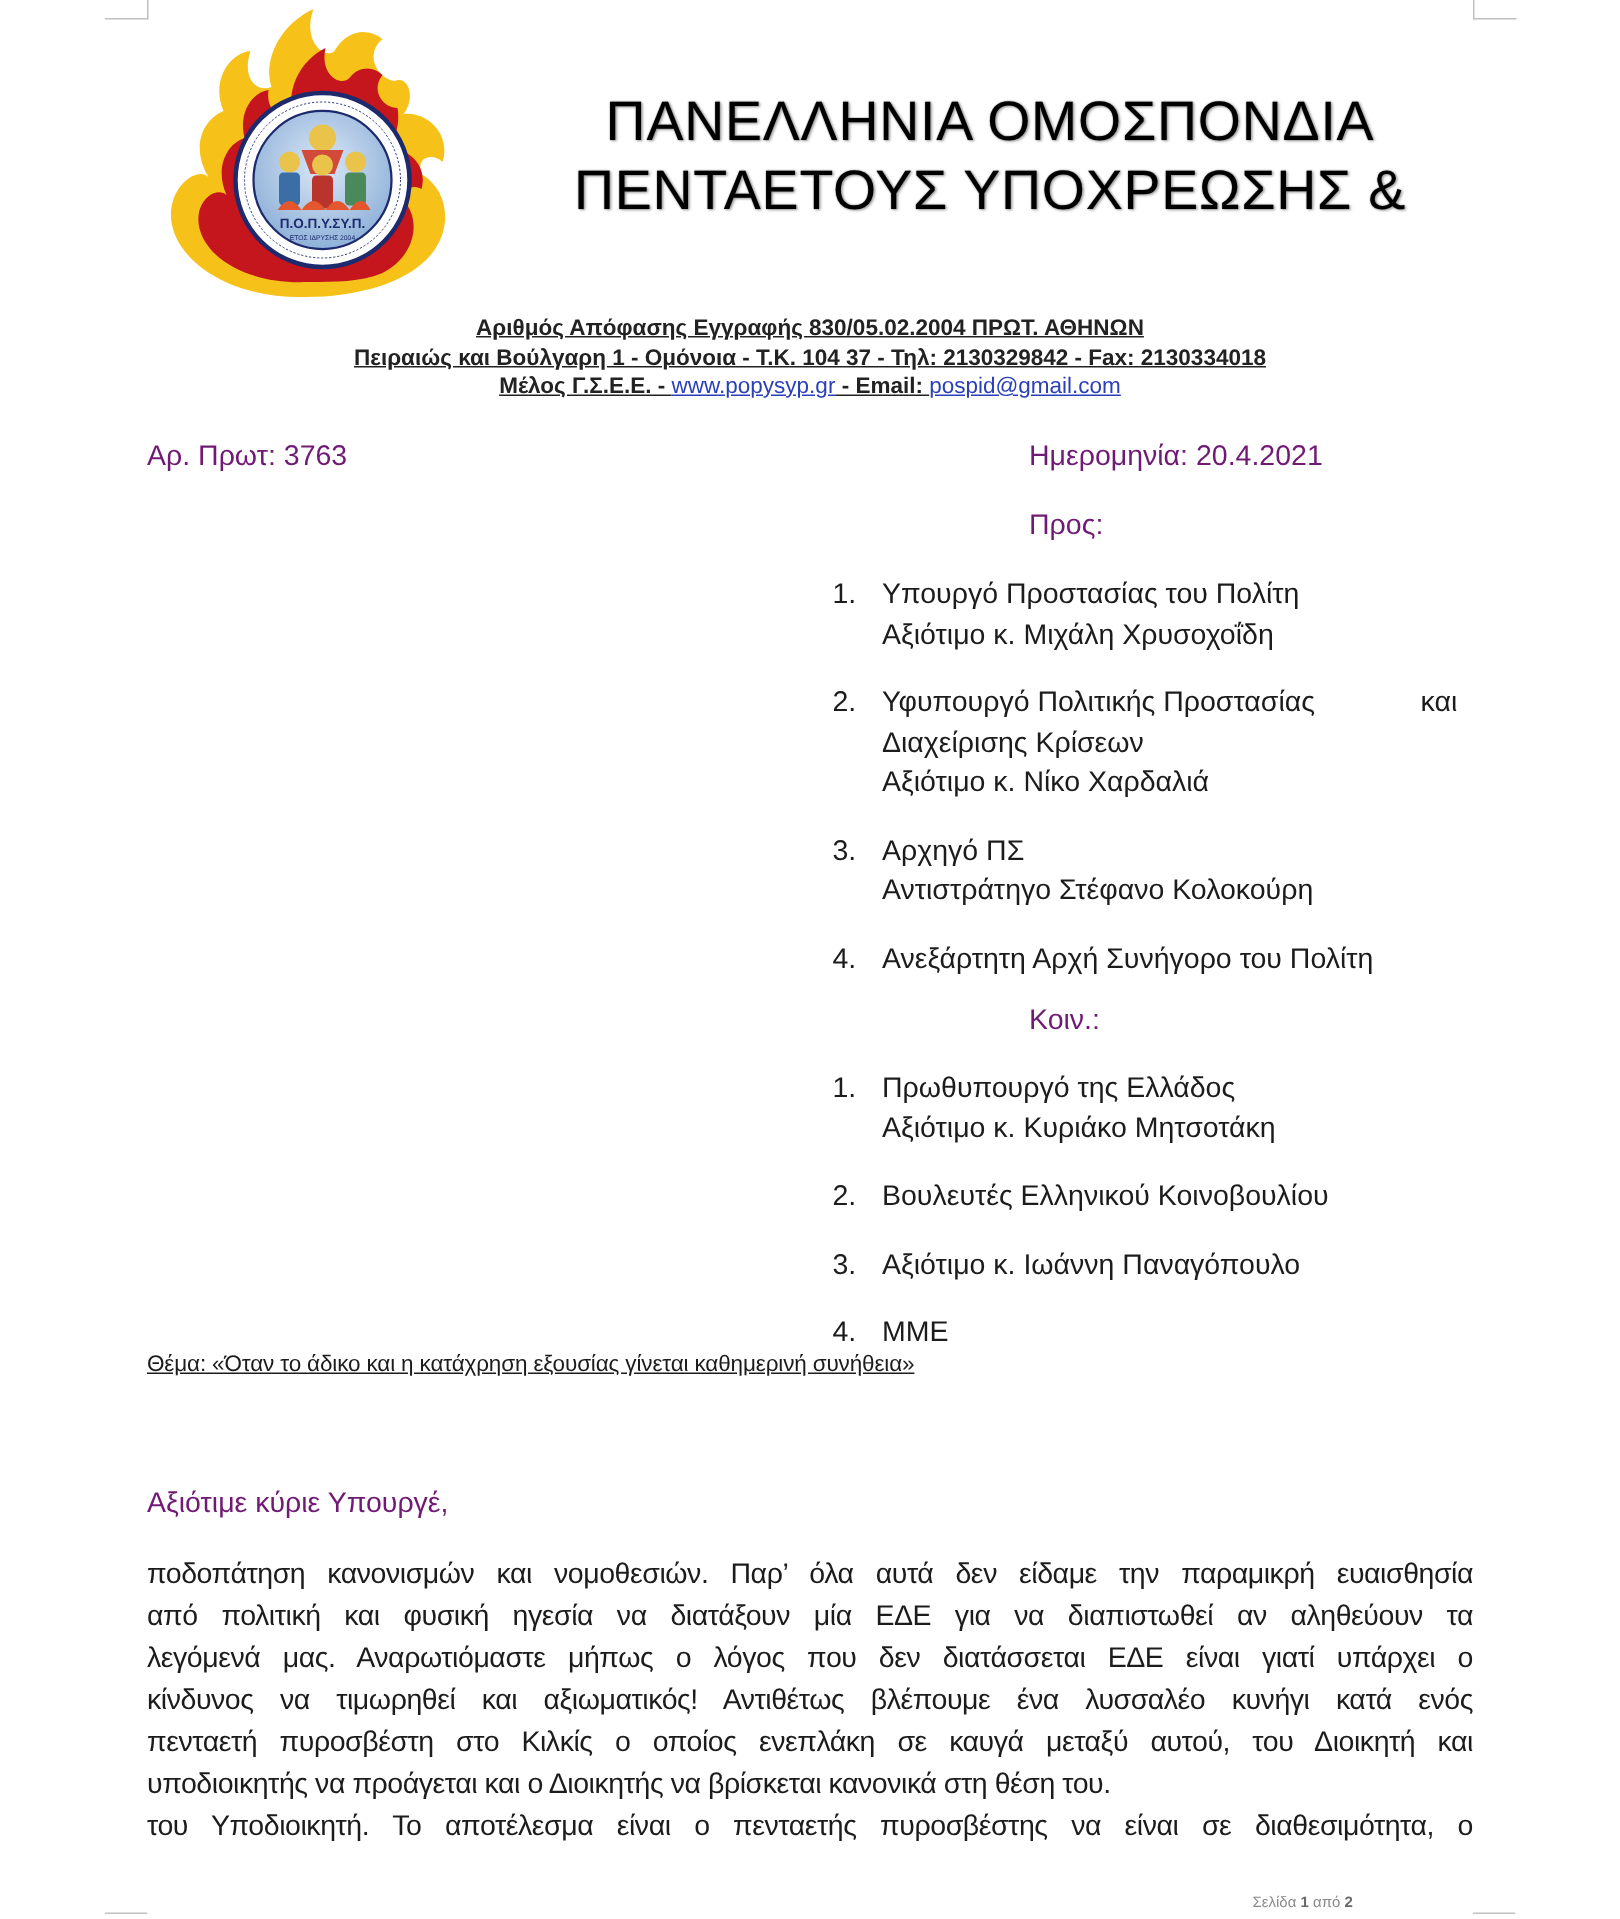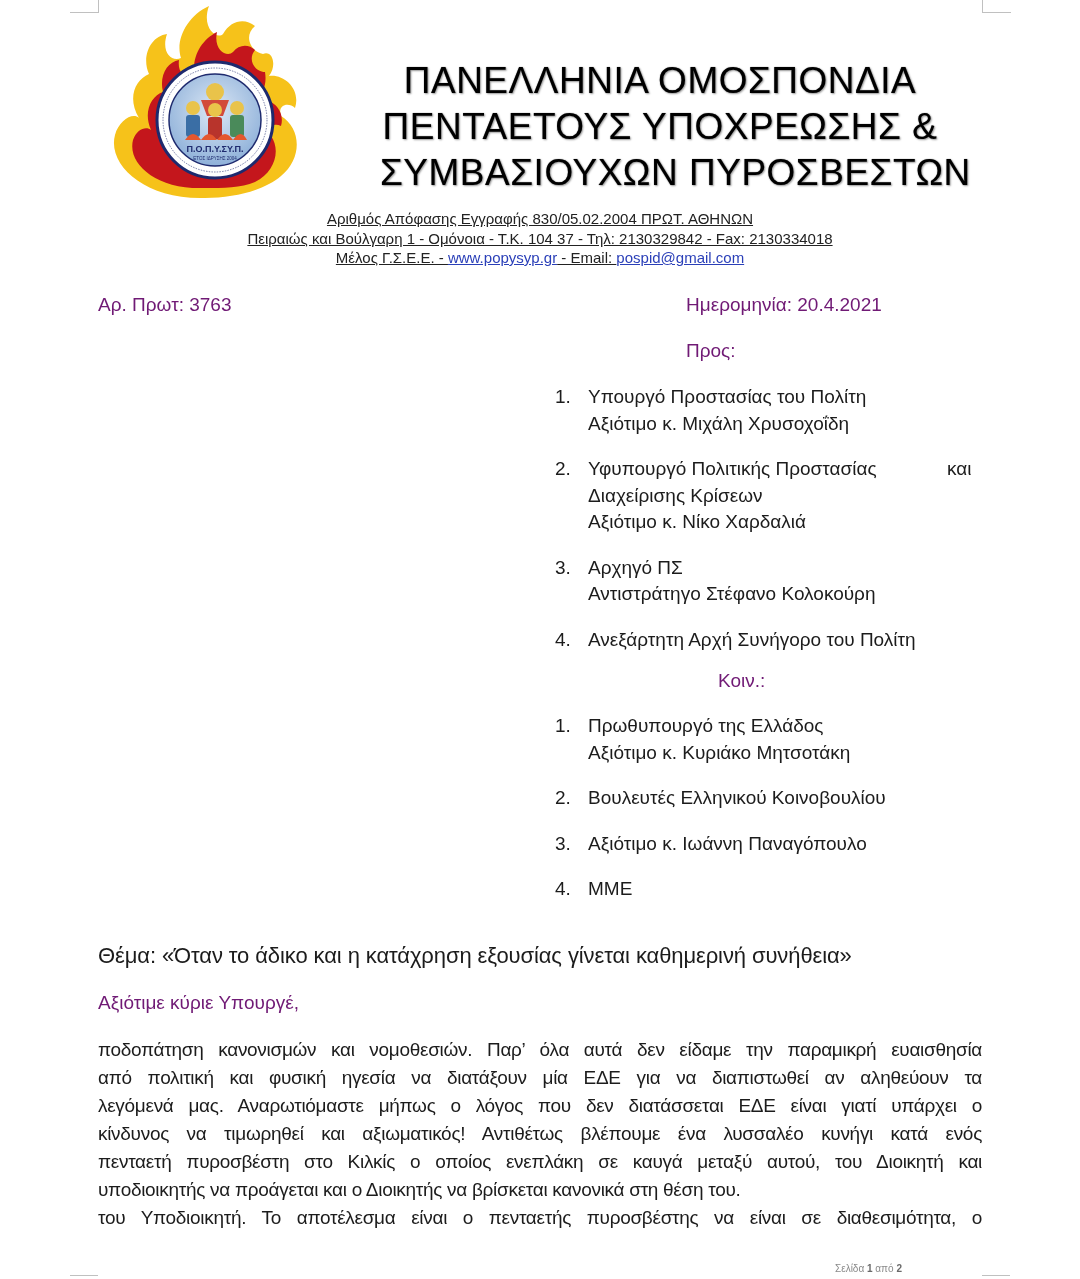--- a/index.html
+++ b/index.html
@@ -10,31 +10,31 @@
   .corner.bl { left:70px; top:1275px; width:28px; height:1px; border-top-width:1px; }
   .corner.br { left:982px; top:1275px; width:28px; height:1px; border-top-width:1px; }
 
   .logo { position:absolute; left:105px; top:0; width:205px; height:205px; }
 
   .org-title { position:absolute; left:380px; top:58px; width:560px; text-align:center; font-size:37px; line-height:46px; letter-spacing:0.5px; color:#000000; text-shadow:1px 1px 2px #9a9a9a, 0 0 1px #666; }
   .org-title div { white-space:nowrap; }
 
   .contact { position:absolute; left:150px; top:209px; width:780px; text-align:center; font-size:15px; line-height:19.5px; color:#222; }
   .contact div { white-space:nowrap; }
-  .u { text-decoration:underline; }
+  .u { text-decoration:underline;font-weight:bold; }
   .link { color:#2a3fb8; text-decoration:underline; }
 
   .txt { position:absolute; font-size:19px; line-height:26px; color:#701a75; white-space:nowrap; }
 
   .list { position:absolute; left:555px; font-size:19px; line-height:26.5px; }
   .list .item { position:relative; padding-left:33px; margin-bottom:19px; }
   .list .num { position:absolute; left:0; top:0; }
   .list .line { white-space:nowrap; }
 
-  .subject { position:absolute; left:98px; top:943px; font-size:22px; line-height:26px; white-space:nowrap; letter-spacing:-0.1px; }
+  .subject { position:absolute; left:98px; top:897px; font-size:15px; line-height:26px; text-decoration:underline; white-space:nowrap; letter-spacing:-0.1px; }
 
   .body-para { position:absolute; left:98px; top:1036px; width:884px; font-size:19px; line-height:28px; text-align:justify; text-align-last:left; letter-spacing:-0.3px; }
   .body-para .pl { display:block; text-align:justify; text-align-last:justify; white-space:nowrap; }
   .body-para .pl.last { text-align-last:left; }
 
   .footer { position:absolute; left:835px; top:1263px; font-size:10px; color:#8a8a8a; white-space:nowrap; }
   .footer b { color:#6a6a6a; font-weight:bold; }
 </style>
 </head>
 <body>
@@ -69,21 +69,20 @@
   <rect x="125" y="115" width="14" height="22" rx="3" fill="#4a8a5a"></rect>
   <path d="M80,140 Q88,128 96,140 Q104,128 112,140 Q120,128 128,140 Q136,128 142,140 Z" fill="#e4572e"></path>
   <text x="110" y="152" text-anchor="middle" font-family="Liberation Sans, sans-serif" font-size="9" font-weight="bold" fill="#1e2a6e">Π.Ο.Π.Υ.ΣΥ.Π.</text>
   <text x="110" y="160" text-anchor="middle" font-family="Liberation Sans, sans-serif" font-size="4.5" fill="#1e2a6e">ΕΤΟΣ ΙΔΡΥΣΗΣ 2004</text>
   <circle cx="110" cy="120" r="52" fill="none" stroke="#1e2a6e" stroke-width="0.6" stroke-dasharray="1.5 1.2"></circle>
 </svg>
 
 <div class="org-title">
   <div>ΠΑΝΕΛΛΗΝΙΑ ΟΜΟΣΠΟΝΔΙΑ</div>
   <div>ΠΕΝΤΑΕΤΟΥΣ ΥΠΟΧΡΕΩΣΗΣ &amp;</div>
-  <div>ΣΥΜΒΑΣΙΟΥΧΩΝ ΠΥΡΟΣΒΕΣΤΩΝ</div>
 </div>
 
 <div class="contact">
   <div class="u">Αριθμός Απόφασης Εγγραφής 830/05.02.2004 ΠΡΩΤ. ΑΘΗΝΩΝ</div>
   <div class="u">Πειραιώς και Βούλγαρη 1 - Ομόνοια - Τ.Κ. 104 37 - Τηλ: 2130329842 - Fax: 2130334018</div>
   <div>
     <span class="u">Μέλος Γ.Σ.Ε.Ε. - </span><a class="link">www.popysyp.gr</a><span class="u"> - Email: </span><a class="link">pospid@gmail.com</a>
   </div>
 </div>
 
@@ -107,21 +106,21 @@
     <span class="num">3.</span>
     <div class="line">Αρχηγό ΠΣ</div>
     <div class="line">Αντιστράτηγο Στέφανο Κολοκούρη</div>
   </div>
   <div class="item">
     <span class="num">4.</span>
     <div class="line">Ανεξάρτητη Αρχή Συνήγορο του Πολίτη</div>
   </div>
 </div>
 
-<div class="txt" style="left:686px; top:668px;margin-left:32px;">Κοιν.:</div>
+<div class="txt" style="left:686px; top:668px;">Κοιν.:</div>
 <div class="list" style="top:713px; width:425px;">
   <div class="item">
     <span class="num">1.</span>
     <div class="line">Πρωθυπουργό της Ελλάδος</div>
     <div class="line">Αξιότιμο κ. Κυριάκο Μητσοτάκη</div>
   </div>
   <div class="item">
     <span class="num">2.</span>
     <div class="line">Βουλευτές Ελληνικού Κοινοβουλίου</div>
   </div>

